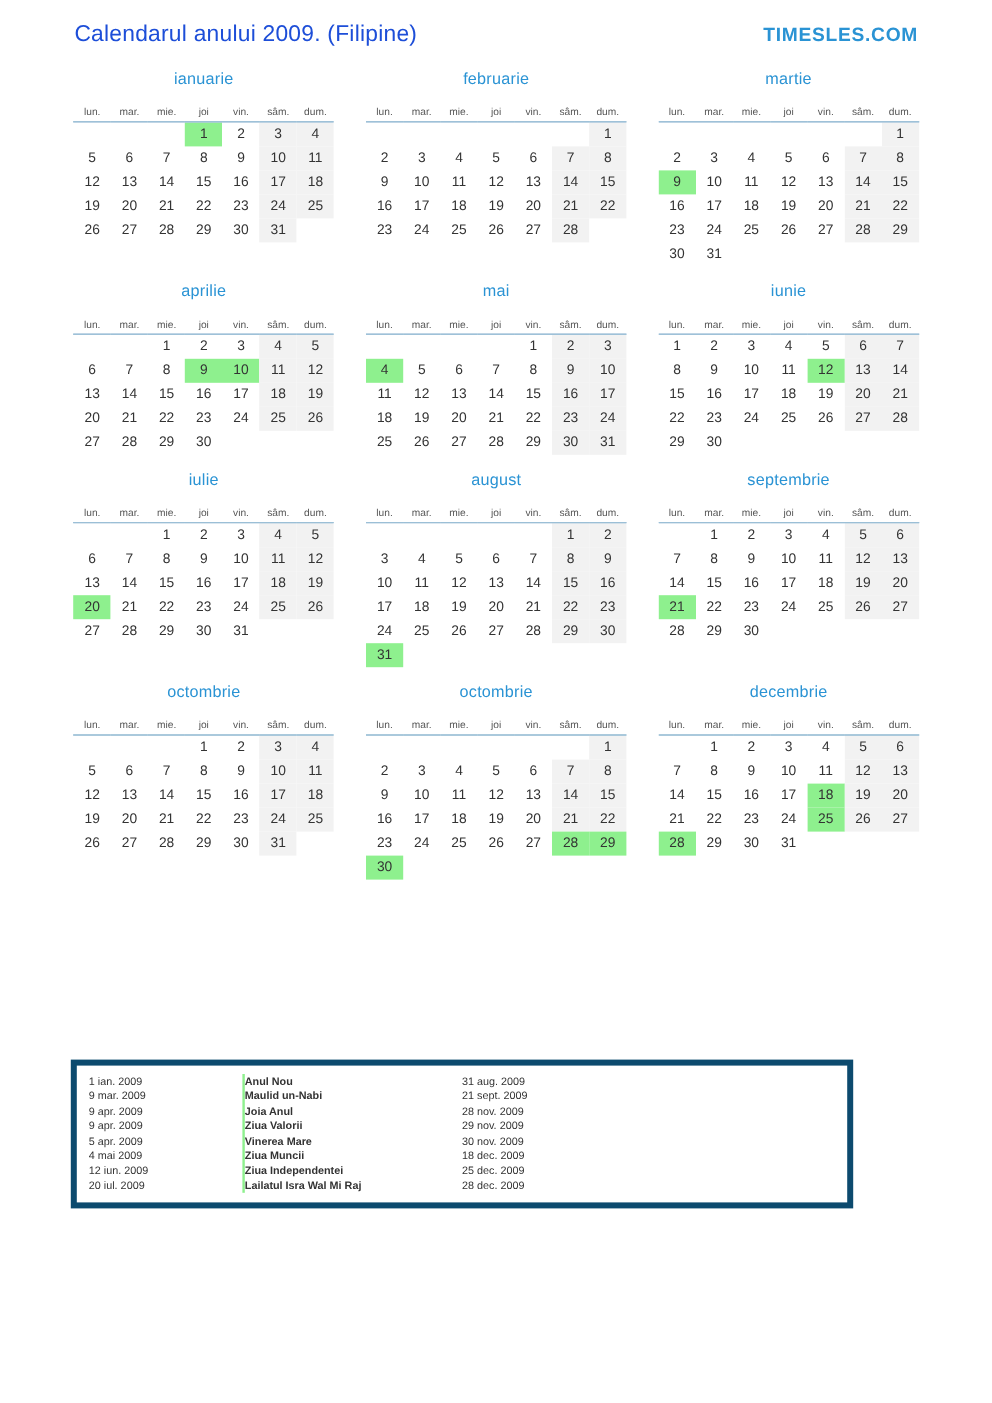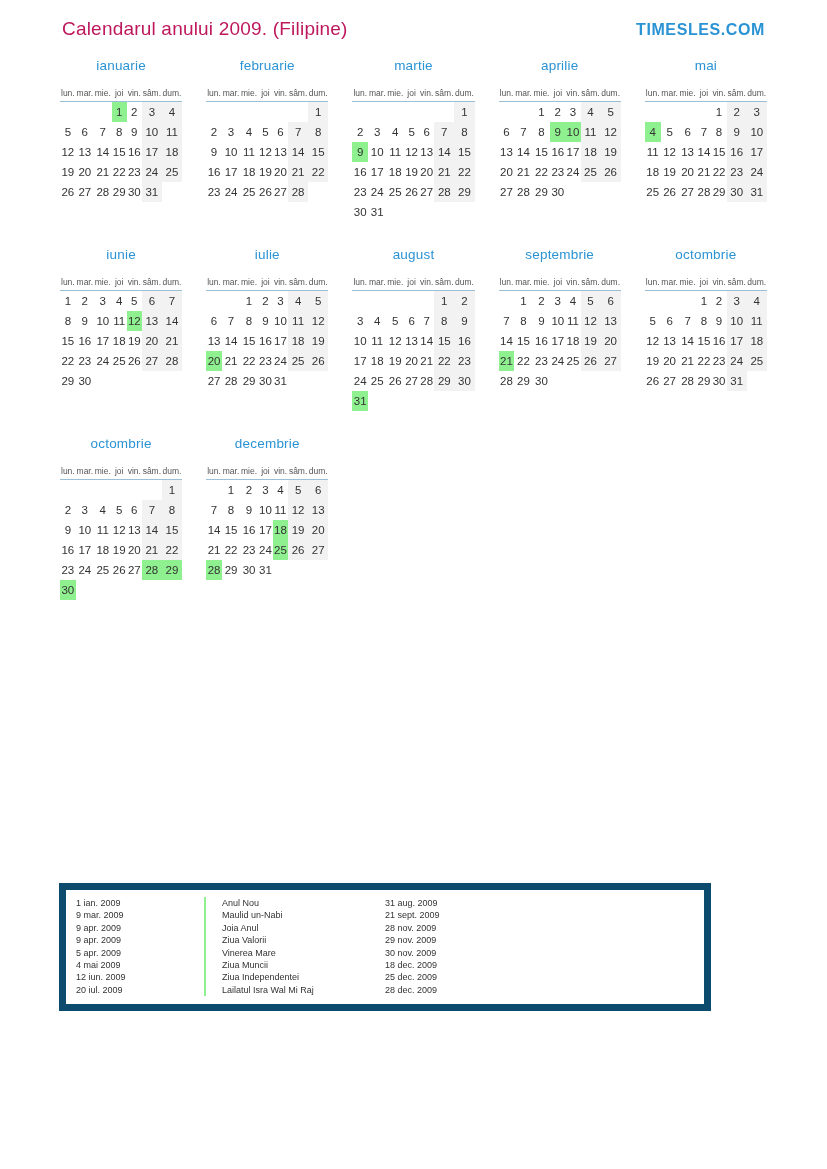--- a/index.html
+++ b/index.html
@@ -22,37 +22,36 @@
   }
   
   .header {
     display: flex;
     align-items: baseline;
     justify-content: space-between;
     padding: 18px 62px 0 62px;
   }
   .title {
     font-size: 19px;
-    color: #be185d;
+    color: #1d4ed8;
     font-weight: normal;
     letter-spacing: 0.2px;
   }
   .brand {
     font-size: 16px;
     color: #2a93d4;
     letter-spacing: 0.6px;
     font-weight: bold;
   }
   
   .months {
     margin: 18px 0 0 0;
     padding: 0 48px;
     display: grid;
-    grid-template-columns: repeat(5, 1fr);
-    row-gap: 12px;
+    grid-template-columns: repeat(3, 1fr);
   }
   .month {
     padding: 0 12px;
   }
   .month-name {
     text-align: center;
     color: #2a93d4;
     font-size: 13.5px;
     margin-bottom: 6px;
     letter-spacing: 0.2px;
@@ -87,37 +86,38 @@
   }
   td.empty {
     background: transparent;
   }
   
   .legend {
     position: absolute;
     left: 59px;
     top: 883px;
     width: 652px;
-    border: 7px solid #0c4a6e;
+    border: 5px solid #0c4a6e;
     box-sizing: border-box;
     padding: 7px 10px 8px 10px;
     display: flex;
   }
   .legend-col {
     display: flex;
     width: 50%;
   }
   .legend-dates {
     width: 128px;
     flex: none;
   }
   .legend-names {
     flex: 1 1 auto;
     border-left: 2px solid #8ef08e;
-    padding-left: 16px;
+    padding-left: 0;
+    font-weight: bold;
   }
   .legend-dates div, .legend-names div {
     font-size: 9px;
     line-height: 12.4px;
     color: #333333;
     white-space: nowrap;
     overflow: hidden;
   }
 </style>
 </head>

